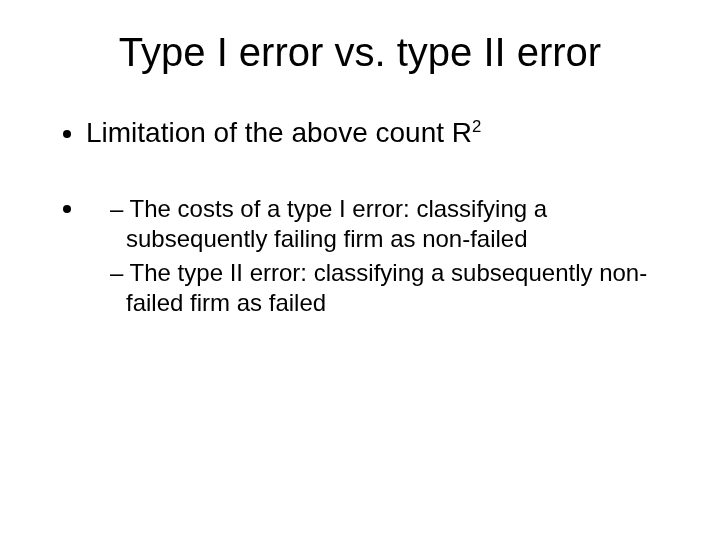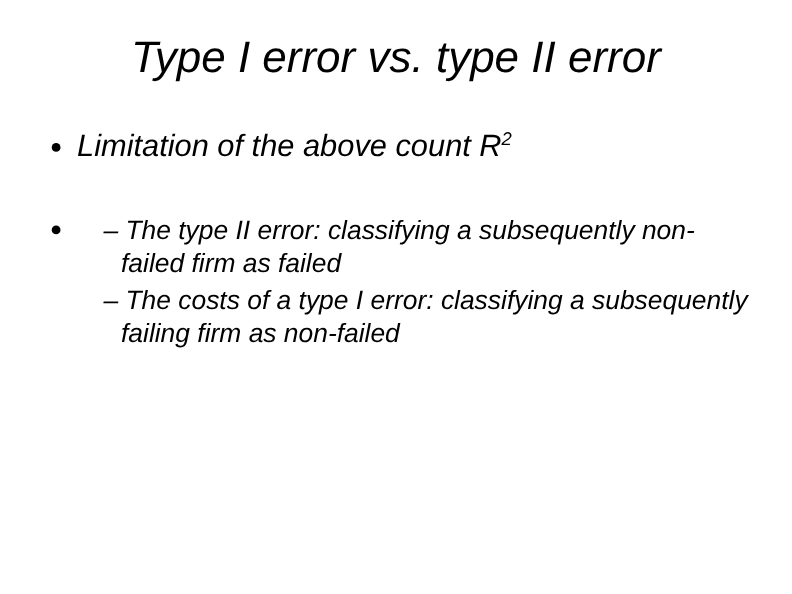--- a/index.html
+++ b/index.html
@@ -9,32 +9,31 @@
     height: 540px;
     background: #ffffff;
     font-family: Arial, Helvetica, sans-serif;
     color: #000;
   }
   .slide {
     width: 720px;
     height: 540px;
     box-sizing: border-box;
     padding: 20px 40px 40px 40px;
-    font-style: italic;
   }
   .title {
     text-align: center;
     font-size: 40px;
     font-weight: normal;
     margin-top: 10px;
     margin-bottom: 40px;
   }
   ul.level1 {
     list-style: disc;
-    margin: 0;
+    margin: 16px;
     padding-left: 30px;
   }
   ul.level1 > li {
     font-size: 28px;
     margin-bottom: 40px;
     line-height: 1.25;
   }
   ul.level2 {
     list-style: none;
     margin: 10px 0 0 0;
@@ -60,18 +59,18 @@
 
 <div class="slide">
   <div class="title">Type I error vs. type II error</div>
 
   <ul class="level1">
     <li>
       <span>Limitation of the above count R</span><sup>2</sup>
     </li>
     <li>
       <ul class="level2">
+        <li>The costs of a type I error: classifying a subsequently failing firm as non-failed</li>
         <li>The type II error: classifying a subsequently non-failed firm as failed</li>
-        <li>The costs of a type I error: classifying a subsequently failing firm as non-failed</li>
       </ul>
     </li>
   </ul>
 </div>
 
 </body></html>

